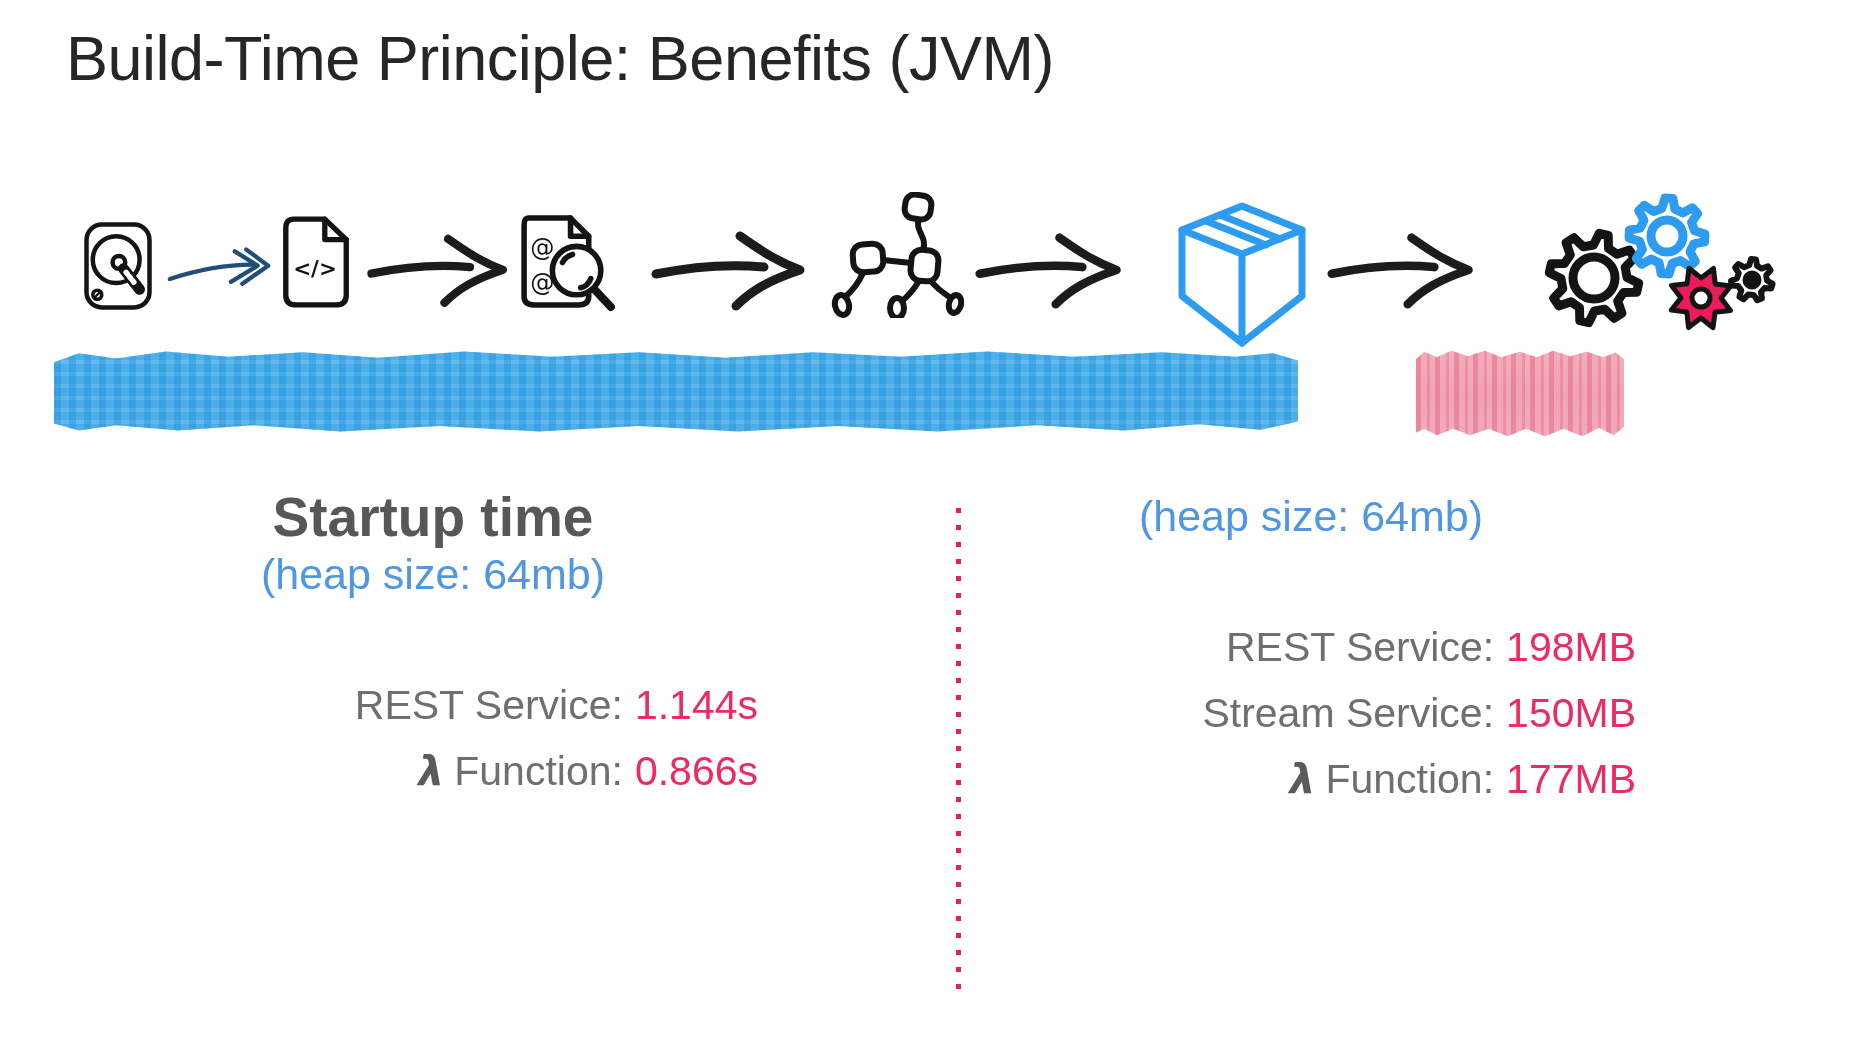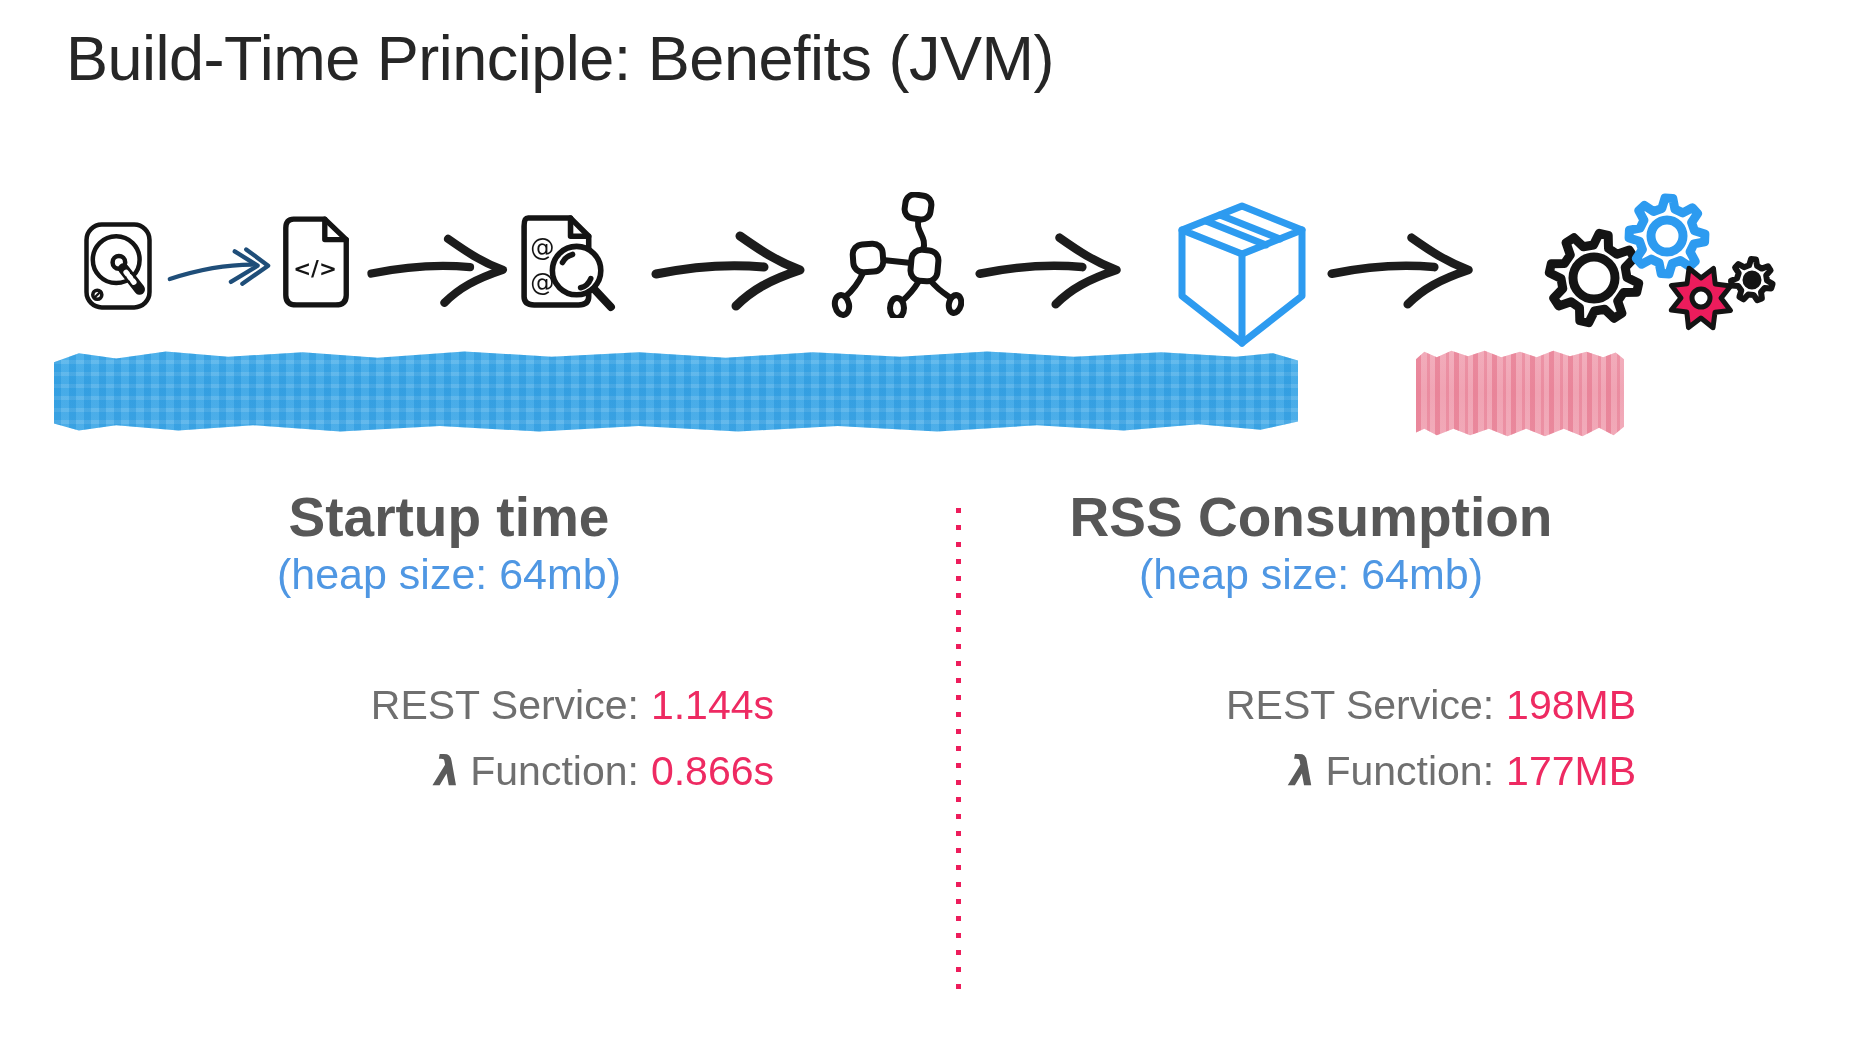--- a/index.html
+++ b/index.html
@@ -34,21 +34,21 @@
   }
 
   
   .divider{
     position:absolute;left:920px;top:508px;width:5px;height:486px;
     background:repeating-linear-gradient(180deg,#ED1C5B 0 5px,rgba(0,0,0,0) 5px 17px);
   }
 
   
   .panel{position:absolute;top:488px;width:650px;text-align:center;}
-  .panel.left{left:88px;}
+  .panel.left{left:72px;}
   .panel.right{left:950px;}
   .panel .heading{font-size:55px;font-weight:700;color:#575757;line-height:58px;}
   .panel .subheading{font-size:43px;font-weight:400;color:#4f97e3;line-height:52px;margin-top:2px;}
   .panel .metrics{margin-top:72px;text-align:right;}
   .metric{font-size:41px;line-height:66px;color:#6f6f6f;font-weight:300;}
   .metric .sym{font-style:italic;font-weight:700;color:#5b5b5b;font-family:"DejaVu Sans",sans-serif;}
   .metric .sym:not(:empty){margin-right:10px;}
   .metric .val{color:#EE2A62;margin-left:12px;}
 </style>
 </head>
@@ -182,21 +182,21 @@
   <div class="panel left">
     <div class="heading">Startup time</div>
     <div class="subheading">(heap size: 64mb)</div>
     <div class="metrics">
       <div class="metric"><span class="sym"></span><span class="lbl">REST Service:</span><span class="val">1.144s</span></div>
       <div class="metric"><span class="sym">λ</span><span class="lbl">Function:</span><span class="val">0.866s</span></div>
     </div>
   </div>
 
   <div class="panel right">
-    <div class="heading">RSS Consumption</div>
     <div class="subheading">(heap size: 64mb)</div>
     <div class="metrics">
       <div class="metric"><span class="sym"></span><span class="lbl">REST Service:</span><span class="val">198MB</span></div>
+      <div class="metric"><span class="sym"></span><span class="lbl">Stream Service:</span><span class="val">150MB</span></div>
       <div class="metric"><span class="sym">λ</span><span class="lbl">Function:</span><span class="val">177MB</span></div>
     </div>
   </div>
 
 </div>
 
 </body></html>

